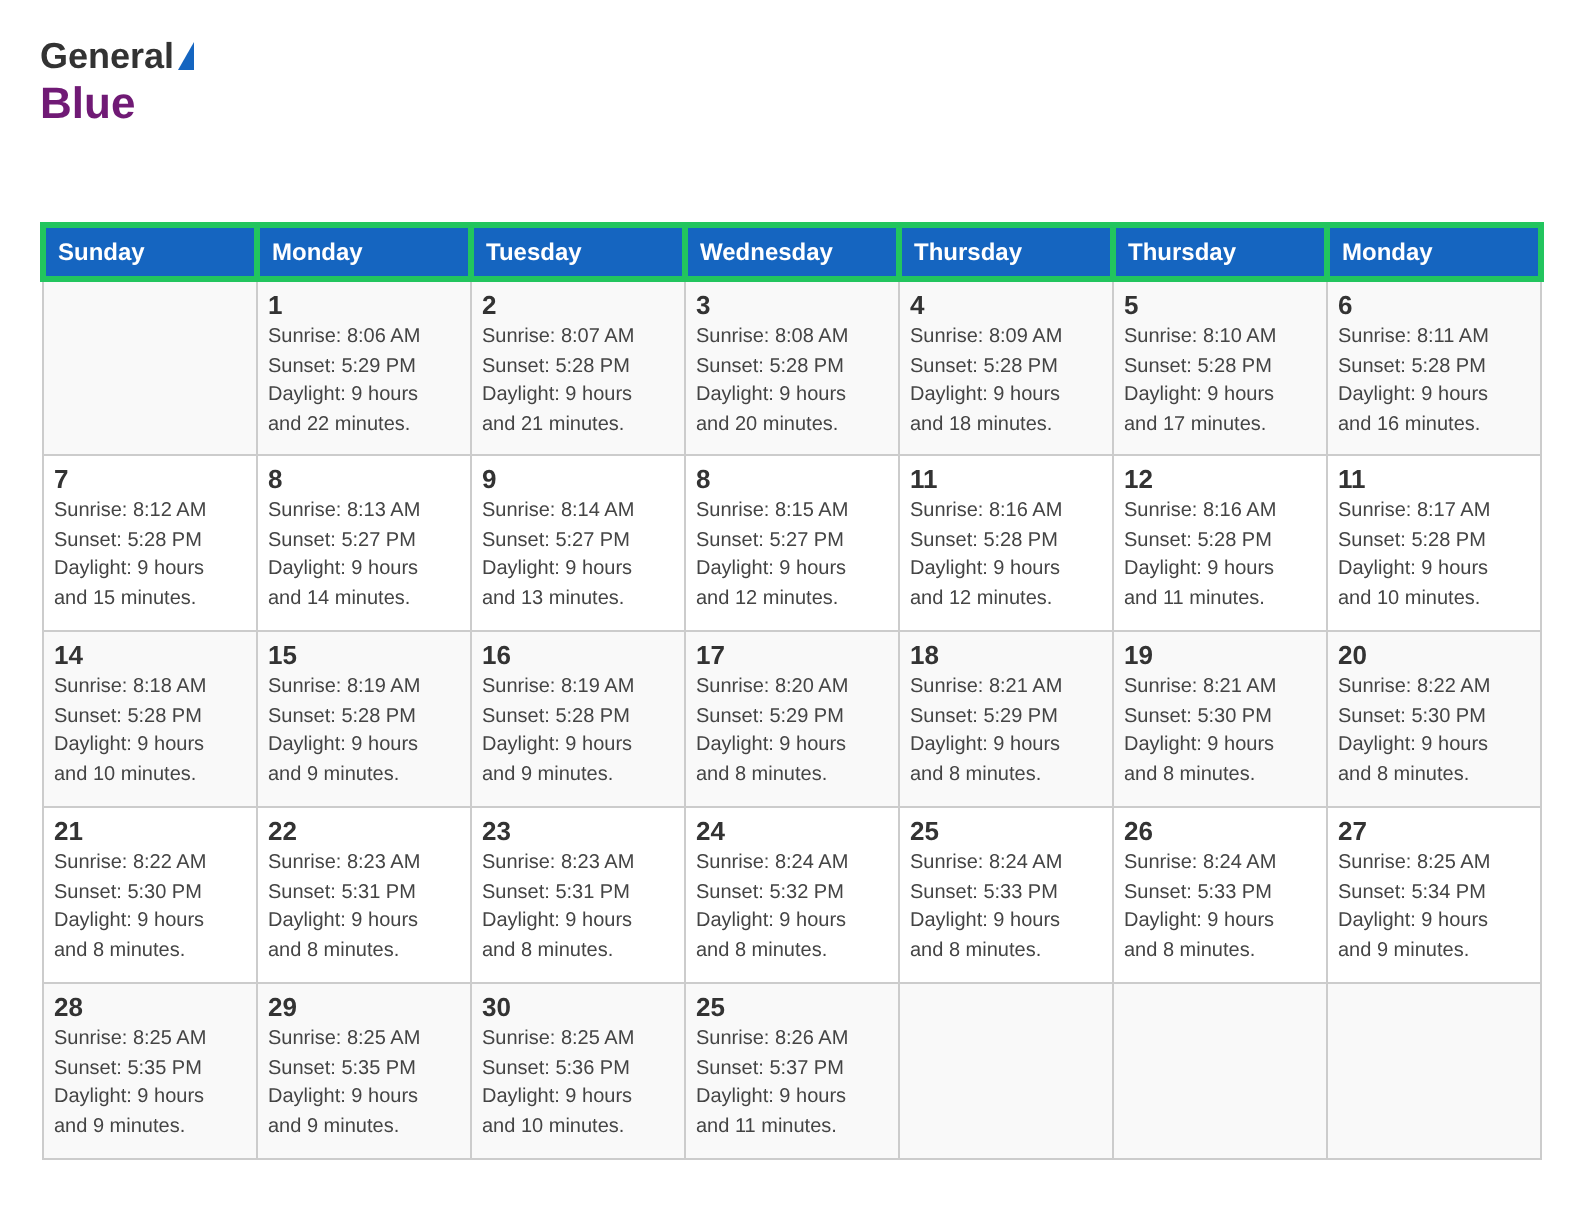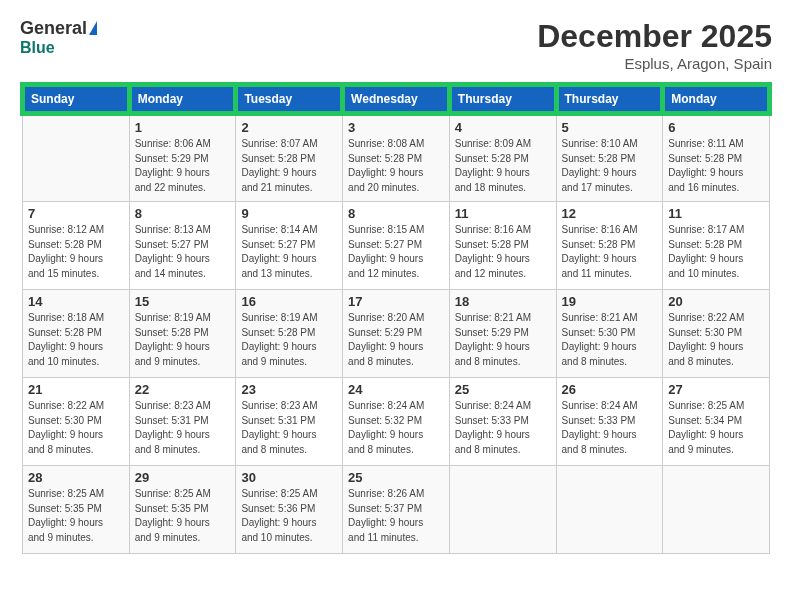--- a/index.html
+++ b/index.html
@@ -9,20 +9,21 @@
       width: 792px;
       height: 612px;
       overflow: hidden;
     }
     .page {
       width: 792px;
       height: 492px;
       padding: 18px 20px 10px 20px;
       display: flex;
       flex-direction: column;
+      gap: 36px;
     }
     .header {
       display: flex;
       justify-content: space-between;
       align-items: flex-start;
       margin-bottom: 10px;
     }
     .logo {
       display: flex;
       flex-direction: column;
@@ -31,23 +32,23 @@
     .logo-text {
       display: flex;
       align-items: center;
     }
     .logo-general {
       font-size: 18px;
       font-weight: bold;
       color: #333;
     }
     .logo-blue {
-      font-size: 16px;
-      font-weight: bold;
-      color: #0f766e;
+      font-size: 22px;
+      font-weight: bold;
+      color: #701a75;
     }
     .logo-icon {
       width: 0;
       height: 0;
       border-left: 8px solid transparent;
       border-bottom: 14px solid #1565c0;
       margin-left: 2px;
       margin-bottom: 2px;
     }
     .title-block {
@@ -68,21 +69,21 @@
       border-collapse: collapse;
       width: 100%;
       table-layout: fixed;
     }
     .calendar thead tr th {
       background-color: #1565c0;
       color: #fff;
       font-size: 12px;
       font-weight: bold;
       padding: 5px 6px;
-      border: 5px solid #22c55e;
+      border: 3px solid #22c55e;
       text-align: left;
     }
     .calendar tbody tr td {
       border: 1px solid #ccc;
       vertical-align: top;
       padding: 4px 5px;
       font-size: 10.5px;
       color: #333;
       height: 88px;
     }
@@ -113,24 +114,20 @@
 
 <div class="page">
   <div class="header">
     <div class="logo">
       <div class="logo-text">
         <span class="logo-general">General</span>
         <div class="logo-icon"></div>
       </div>
       <span class="logo-blue">Blue</span>
     </div>
-    <div class="title-block">
-      <div class="main-title">December 2025</div>
-      <div class="subtitle">Esplus, Aragon, Spain</div>
-    </div>
   </div>
 
   <table class="calendar">
     <thead>
       <tr>
       <th>Sunday</th>
           <th>Monday</th>
           <th>Tuesday</th>
           <th>Wednesday</th>
           <th>Thursday</th>

